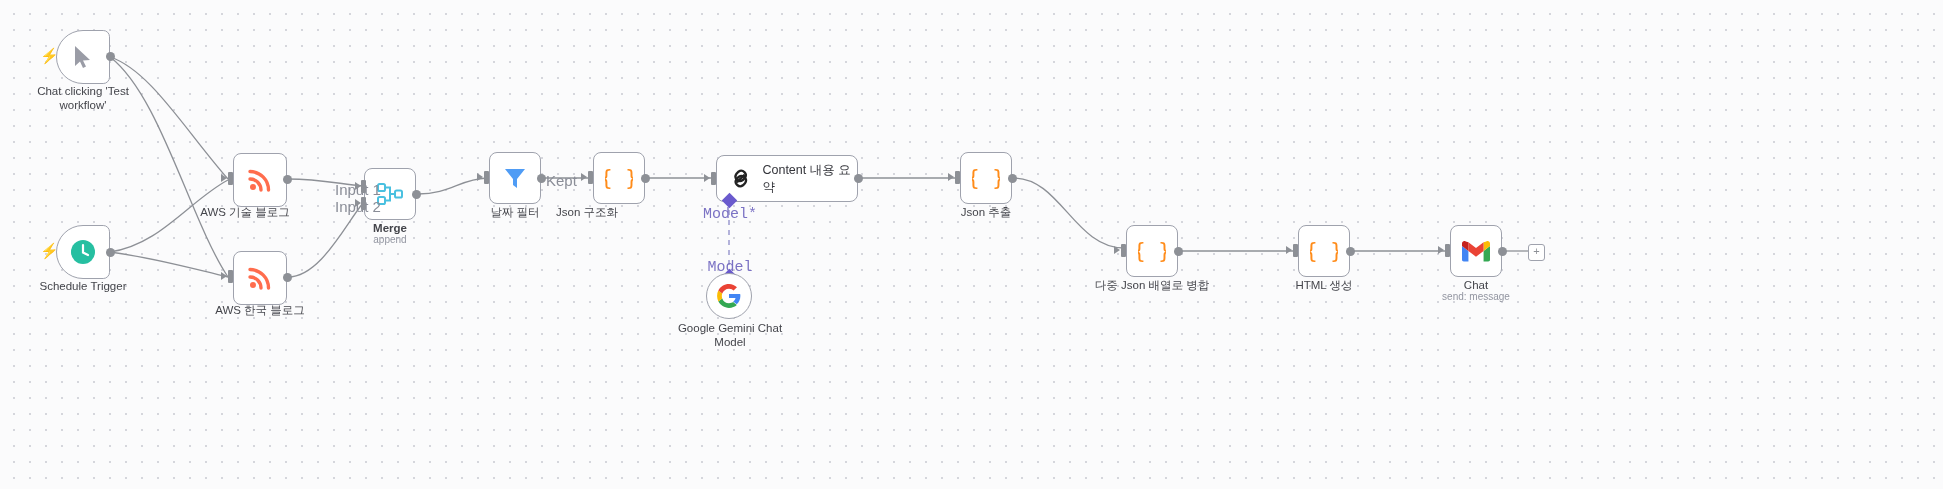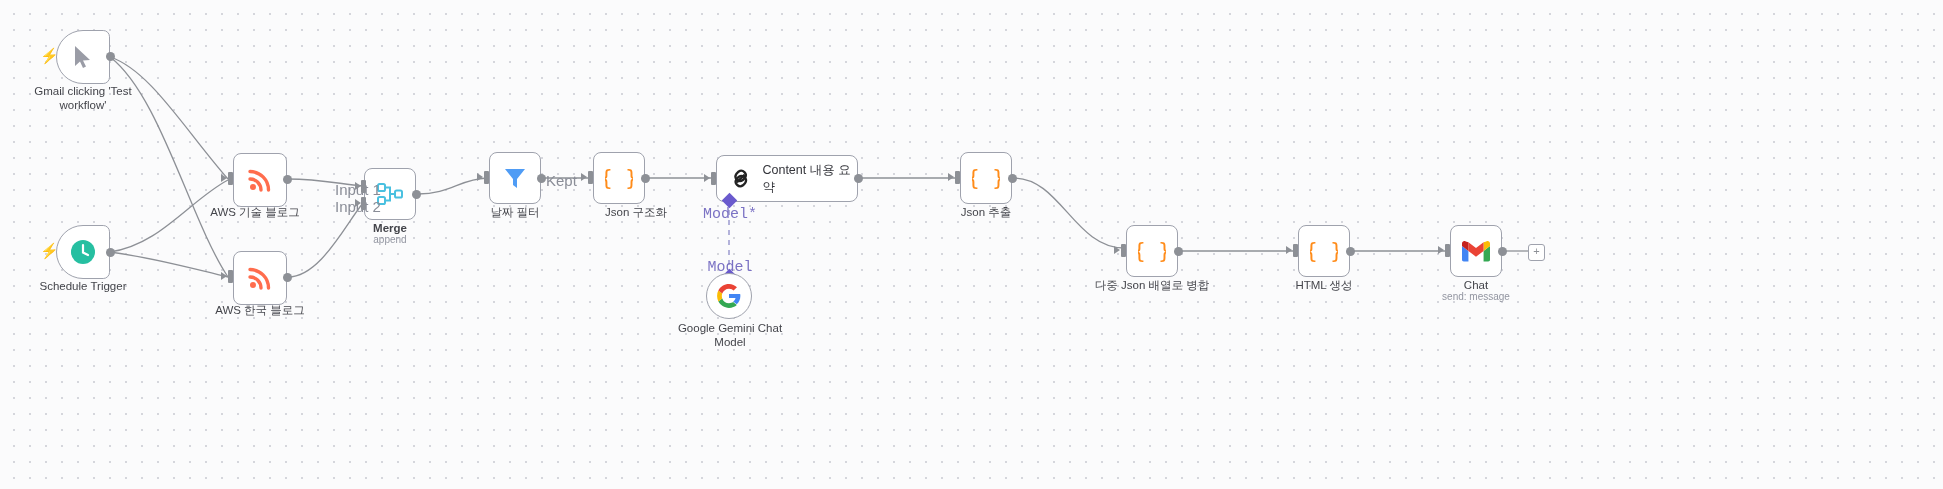--- a/index.html
+++ b/index.html
@@ -152,21 +152,21 @@
 </svg>
 
 <div class="node">
   <div class="box trigger" style="left:56px;top:30px;width:54px;height:54px;">
     <svg class="icon" width="22" height="24" viewBox="0 0 22 24">
       <path d="M3,1 L3,21 L8,16.5 L11,23 L14,21.5 L11,15.5 L18,15 Z" fill="#9a9ca6"></path>
     </svg>
   </div>
   <div class="bolt" style="left:40px;top:48px;">⚡</div>
   <div class="port" style="left:106px;top:52px;"></div>
-  <div class="caption" style="left:13px;top:84px;width:140px;">Gmail clicking 'Test
+  <div class="caption" style="left:13px;top:84px;width:140px;">Chat clicking 'Test
 workflow'</div>
 </div>
 
 <div class="node">
   <div class="box trigger" style="left:56px;top:225px;width:54px;height:54px;">
     <svg class="icon" width="26" height="26" viewBox="0 0 26 26">
       <circle cx="13" cy="13" r="12" fill="#26bfa1"></circle>
       <path d="M13,6 L13,13.5 L18,16" stroke="#fff" stroke-width="2.2" fill="none" stroke-linecap="round"></path>
     </svg>
   </div>
@@ -179,21 +179,21 @@
   <div class="box" style="left:233px;top:153px;width:54px;height:54px;">
     <svg class="icon" width="26" height="26" viewBox="0 0 26 26">
       <circle cx="6" cy="20" r="3" fill="#ff6d4d"></circle>
       <path d="M3,12 A11,11 0 0 1 14,23" stroke="#ff6d4d" stroke-width="3.4" fill="none" stroke-linecap="round"></path>
       <path d="M3,4.5 A18.5,18.5 0 0 1 21.5,23" stroke="#ff6d4d" stroke-width="3.4" fill="none" stroke-linecap="round"></path>
     </svg>
   </div>
   <div class="arrowin" style="left:221px;top:174px;"></div>
   <div class="inport" style="left:228px;top:172px;"></div>
   <div class="port" style="left:283px;top:175px;"></div>
-  <div class="caption" style="left:190px;top:205px;width:130px;">AWS 기술 블로그</div>
+  <div class="caption" style="left:180px;top:205px;width:130px;">AWS 기술 블로그</div>
 </div>
 
 <div class="node">
   <div class="box" style="left:233px;top:251px;width:54px;height:54px;">
     <svg class="icon" width="26" height="26" viewBox="0 0 26 26">
       <circle cx="6" cy="20" r="3" fill="#ff6d4d"></circle>
       <path d="M3,12 A11,11 0 0 1 14,23" stroke="#ff6d4d" stroke-width="3.4" fill="none" stroke-linecap="round"></path>
       <path d="M3,4.5 A18.5,18.5 0 0 1 21.5,23" stroke="#ff6d4d" stroke-width="3.4" fill="none" stroke-linecap="round"></path>
     </svg>
   </div>
@@ -239,21 +239,21 @@
 
 <div class="node">
   <div class="box" style="left:593px;top:152px;width:52px;height:52px;">
     <svg class="icon" width="28" height="28" viewBox="0 0 28 28">
       <text x="14" y="21" text-anchor="middle" font-family="DejaVu Sans Mono, monospace" font-size="21" fill="#ff8c1a">{ }</text>
     </svg>
   </div>
   <div class="arrowin" style="left:581px;top:173px;"></div>
   <div class="inport" style="left:588px;top:171px;"></div>
   <div class="port" style="left:641px;top:174px;"></div>
-  <div class="caption" style="left:567px;top:205px;width:100px;text-align:right;">Json 구조화</div>
+  <div class="caption" style="left:537px;top:205px;width:100px;">Json 구조화</div>
 </div>
 
 <div class="node">
   <div class="box wide" style="left:716px;top:155px;width:142px;height:47px;padding-left:12px;">
     <svg class="icon" width="25" height="25" viewBox="0 0 26 26">
       <path d="M9.5,16.5 L16.5,9.5" stroke="#222" stroke-width="2.6" stroke-linecap="round"></path>
       <path d="M10.5,5.5 a5,5 0 0 1 7,7 l-2.2,2.2 a5,5 0 0 1-7-7 z" fill="none" stroke="#222" stroke-width="2.6"></path>
       <path d="M15.5,20.5 a5,5 0 0 1-7-7 l2.2-2.2 a5,5 0 0 1 7,7 z" fill="none" stroke="#222" stroke-width="2.6"></path>
     </svg>
     <span class="nodetitle">Content 내용 요약</span>

